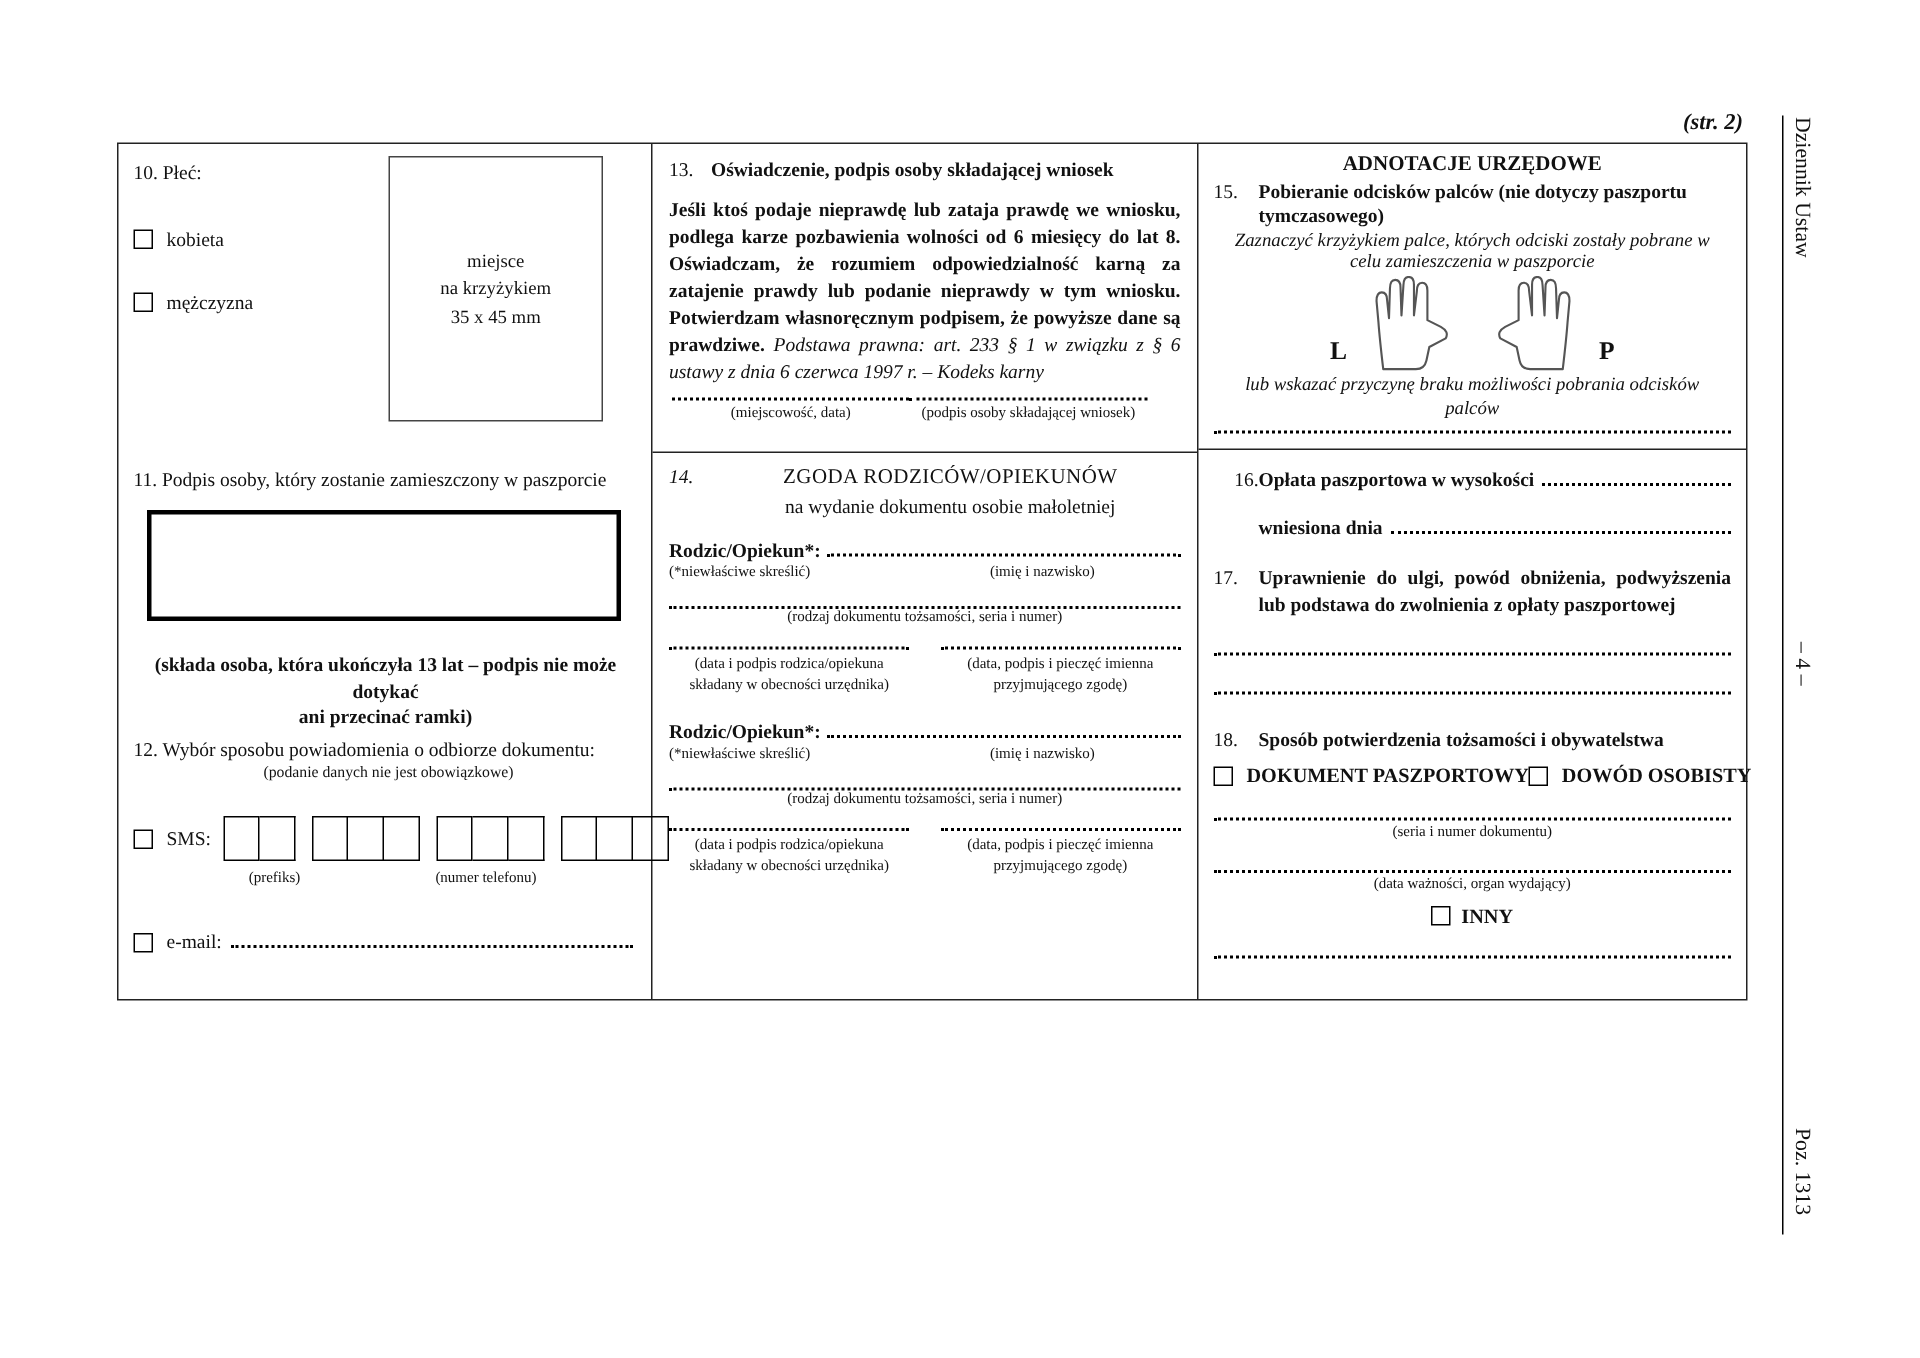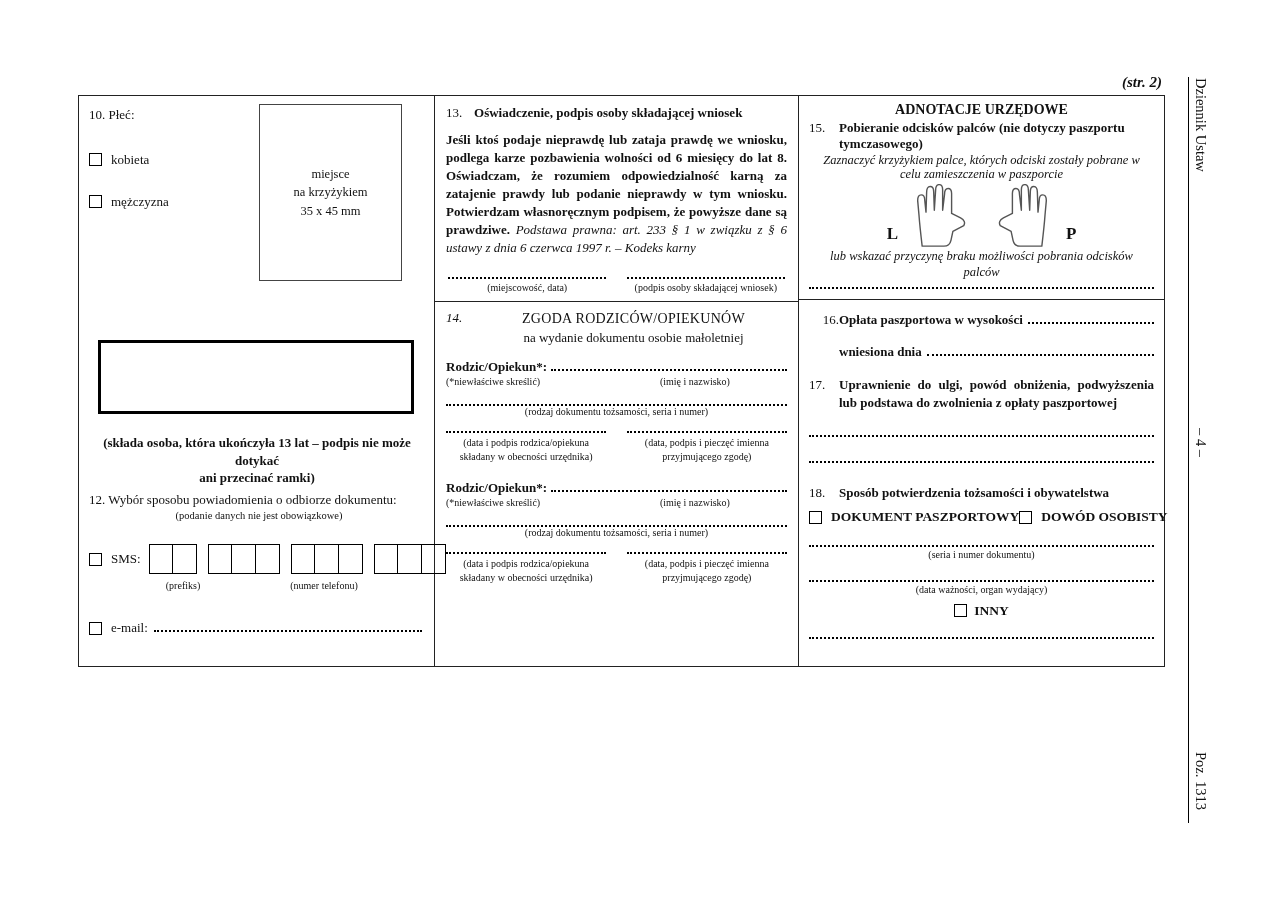--- a/index.html
+++ b/index.html
@@ -57,21 +57,21 @@
 
   
   .s13 { height:205px; padding:9px 11px 0 11px; display:flex; flex-direction:column; }
   .numtitle { display:flex; font-weight:bold; }
   .numtitle .num { flex:none; width:28px; font-weight:normal; }
   .s13 .num { font-weight:normal; }
   .s13-head { font-weight:bold; }
   .s13-body { margin-top:10px; text-align:justify; line-height:1.38; }
   .s13-warning { font-weight:bold; }
   .s13-legal { font-style:italic; }
-  .sign-pair { display:flex; justify-content:space-between; margin:14px 2px 0 2px; margin-top:auto; padding-bottom:8px; }
+  .sign-pair { display:flex; justify-content:flex-start; margin:14px 2px 12px 2px; margin-top:auto; padding-bottom:8px; }
   .sign-slot { width:47%; text-align:center; }
   .sign-slot .dots { margin-bottom:3px; }
   .s14 { flex:1; border-top:1px solid #222; padding:8px 11px; display:flex; flex-direction:column; }
   .s14-titlerow { display:flex; }
   .s14-titlerow .num { flex:none; width:34px;font-style:italic; }
   .s14-titles { flex:1; text-align:center; line-height:1.35; }
   .s14-t1 { font-size:14px; letter-spacing:.3px; }
   .parent-block { margin-top:13px; }
   .parent-line { display:flex; align-items:baseline; }
   .parent-label { font-weight:bold; white-space:nowrap; }
@@ -136,20 +136,21 @@
       <div class="opt opt-mezczyzna">
         <span class="checkbox"></span><span>mężczyzna</span>
       </div>
 
       <div class="photo-box">
         <div>miejsce</div>
         <div>na krzyżykiem</div>
         <div>35 x 45 mm</div>
       </div>
 
+      <div class="s11-title">11. Podpis osoby, który zostanie zamieszczony w paszporcie</div>
       <div class="sig-box"></div>
       <div class="s11-note">
         <div>(składa osoba, która ukończyła 13 lat – podpis nie może dotykać</div>
         <div>ani przecinać ramki)</div>
       </div>
 
       <div class="s12-title">12. Wybór sposobu powiadomienia o odbiorze dokumentu:</div>
       <div class="s12-sub">(podanie danych nie jest obowiązkowe)</div>
 
       <div class="sms-row">

